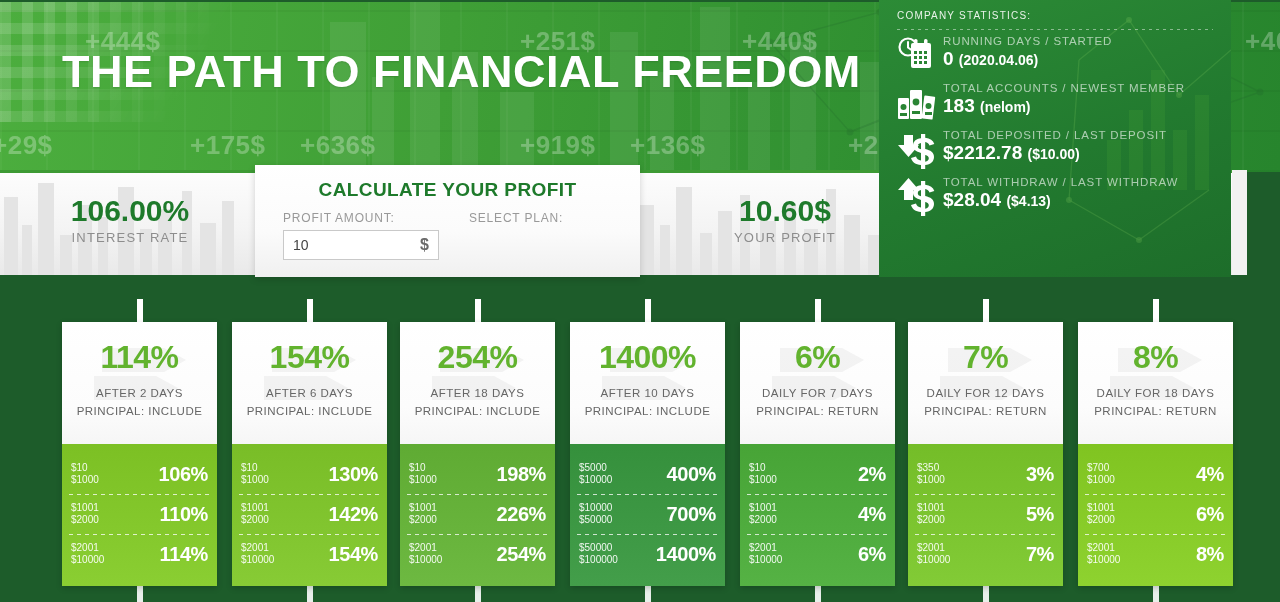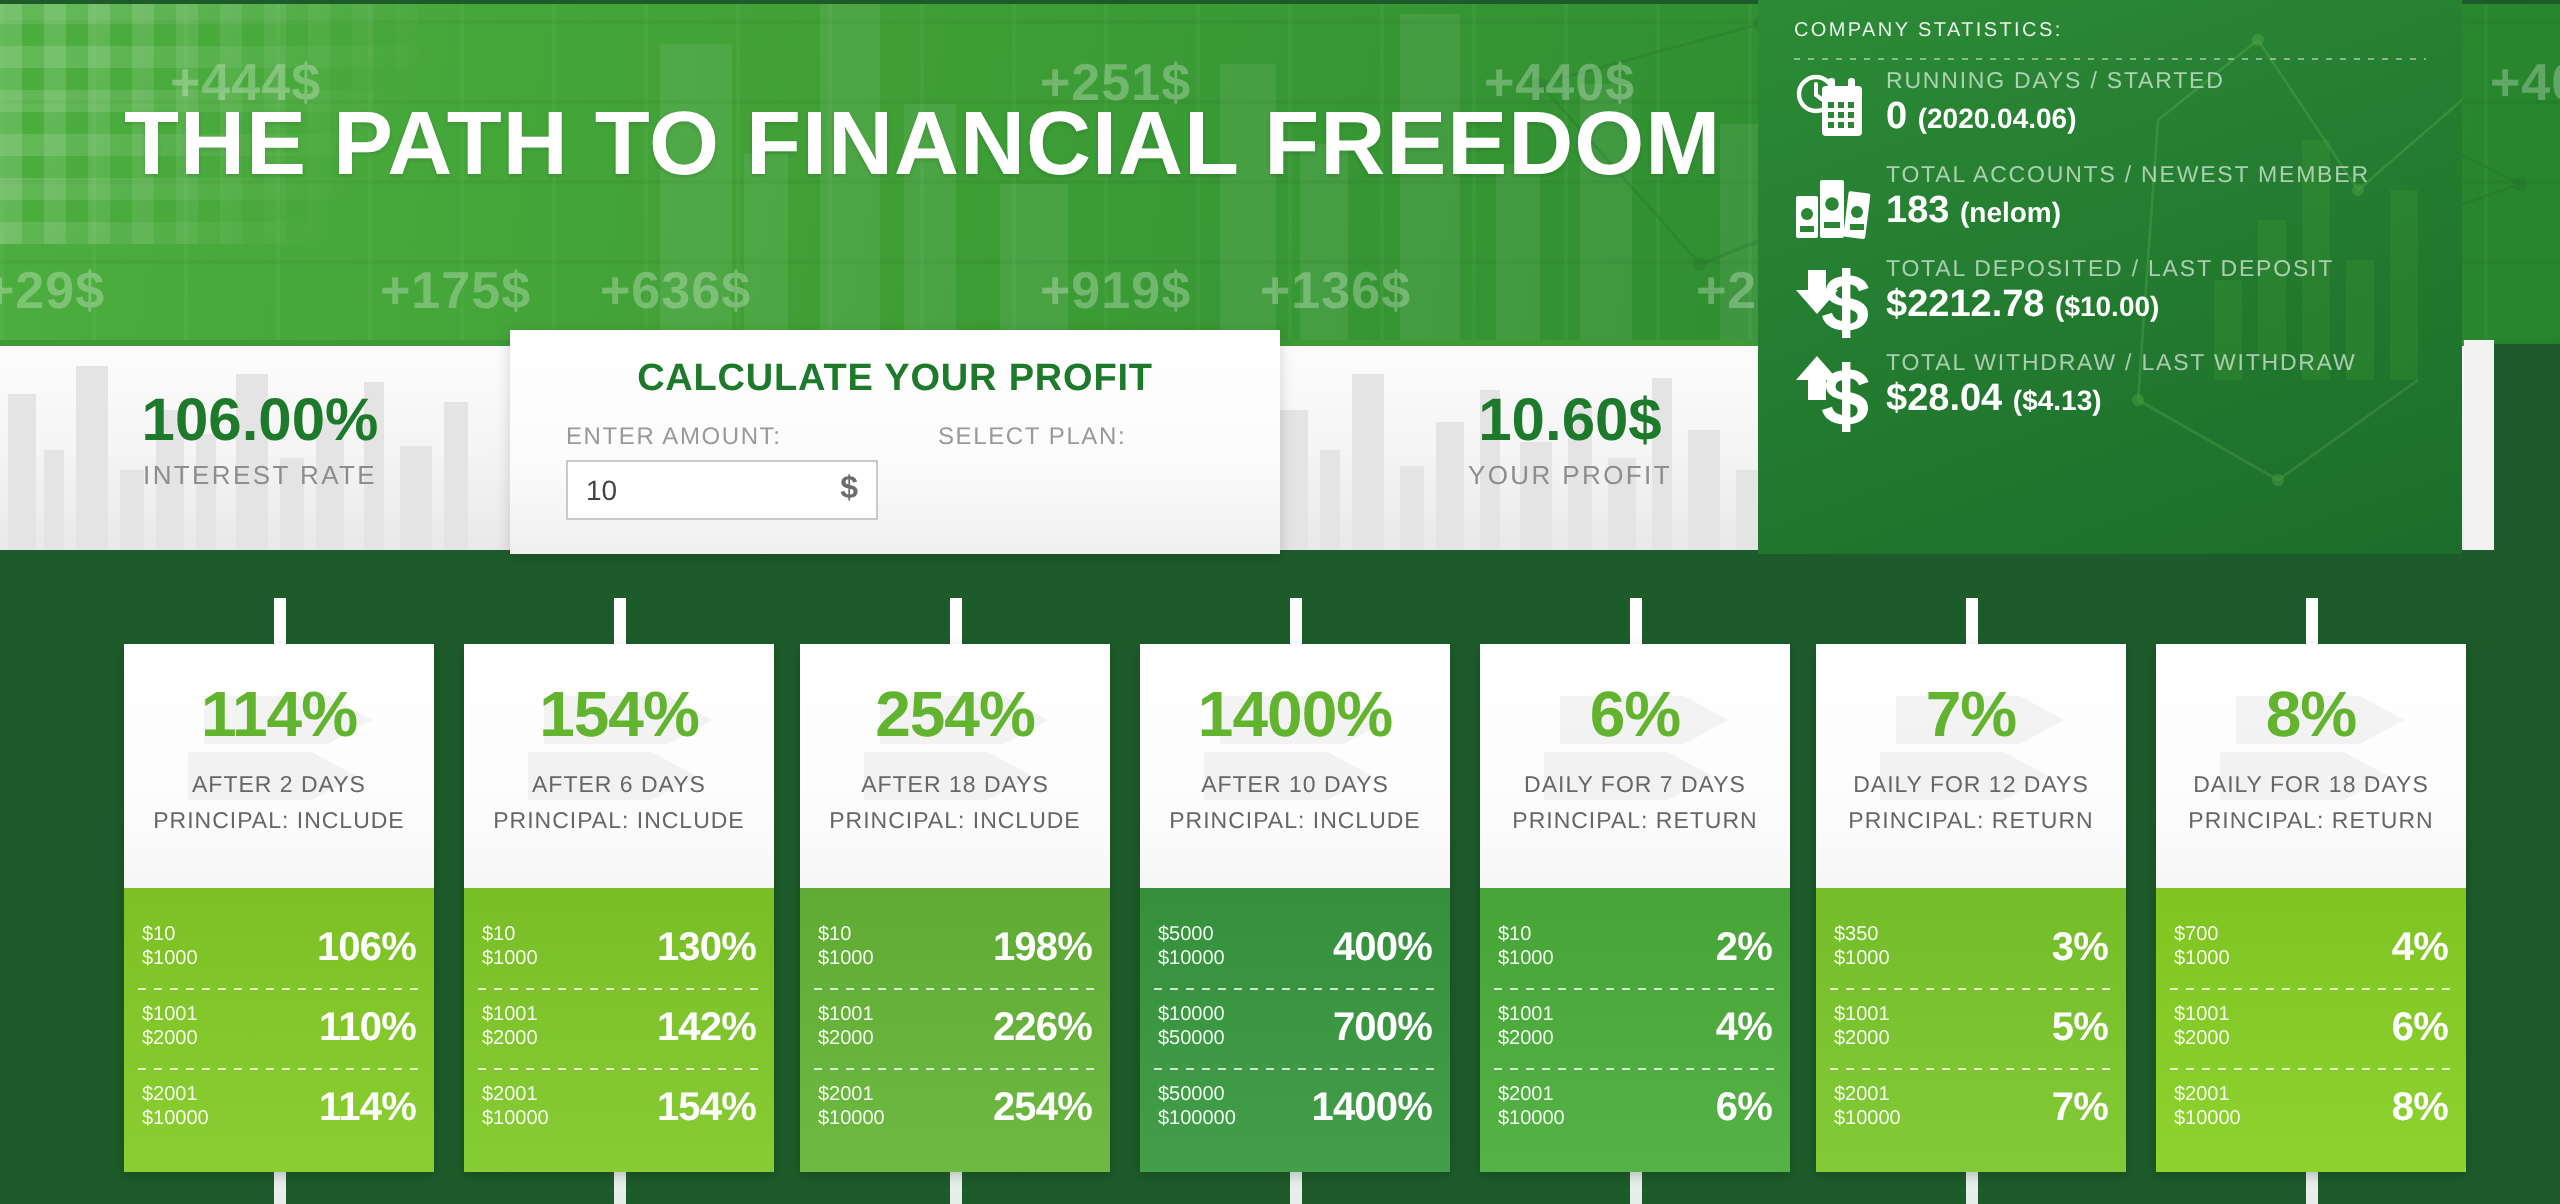--- a/index.html
+++ b/index.html
@@ -272,21 +272,21 @@
     <div class="stat-val">10.60$</div>
     <div class="stat-lab">YOUR PROFIT</div>
   </div>
 </div>
 <div class="band-right-sliver"></div>
 
 <div class="calc">
   <div class="calc-title">CALCULATE YOUR PROFIT</div>
   <div class="calc-fields">
     <div class="field">
-      <div class="field-lab">ENTER AMOUNT:</div>
+      <div class="field-lab">PROFIT AMOUNT:</div>
       <div class="amount-wrap">
         <input type="text" value="10" style="">
         <span class="amount-cur">$</span>
       </div>
     </div>
     <div class="field">
       <div class="field-lab">SELECT PLAN:</div>
     </div>
   </div>
 </div>

